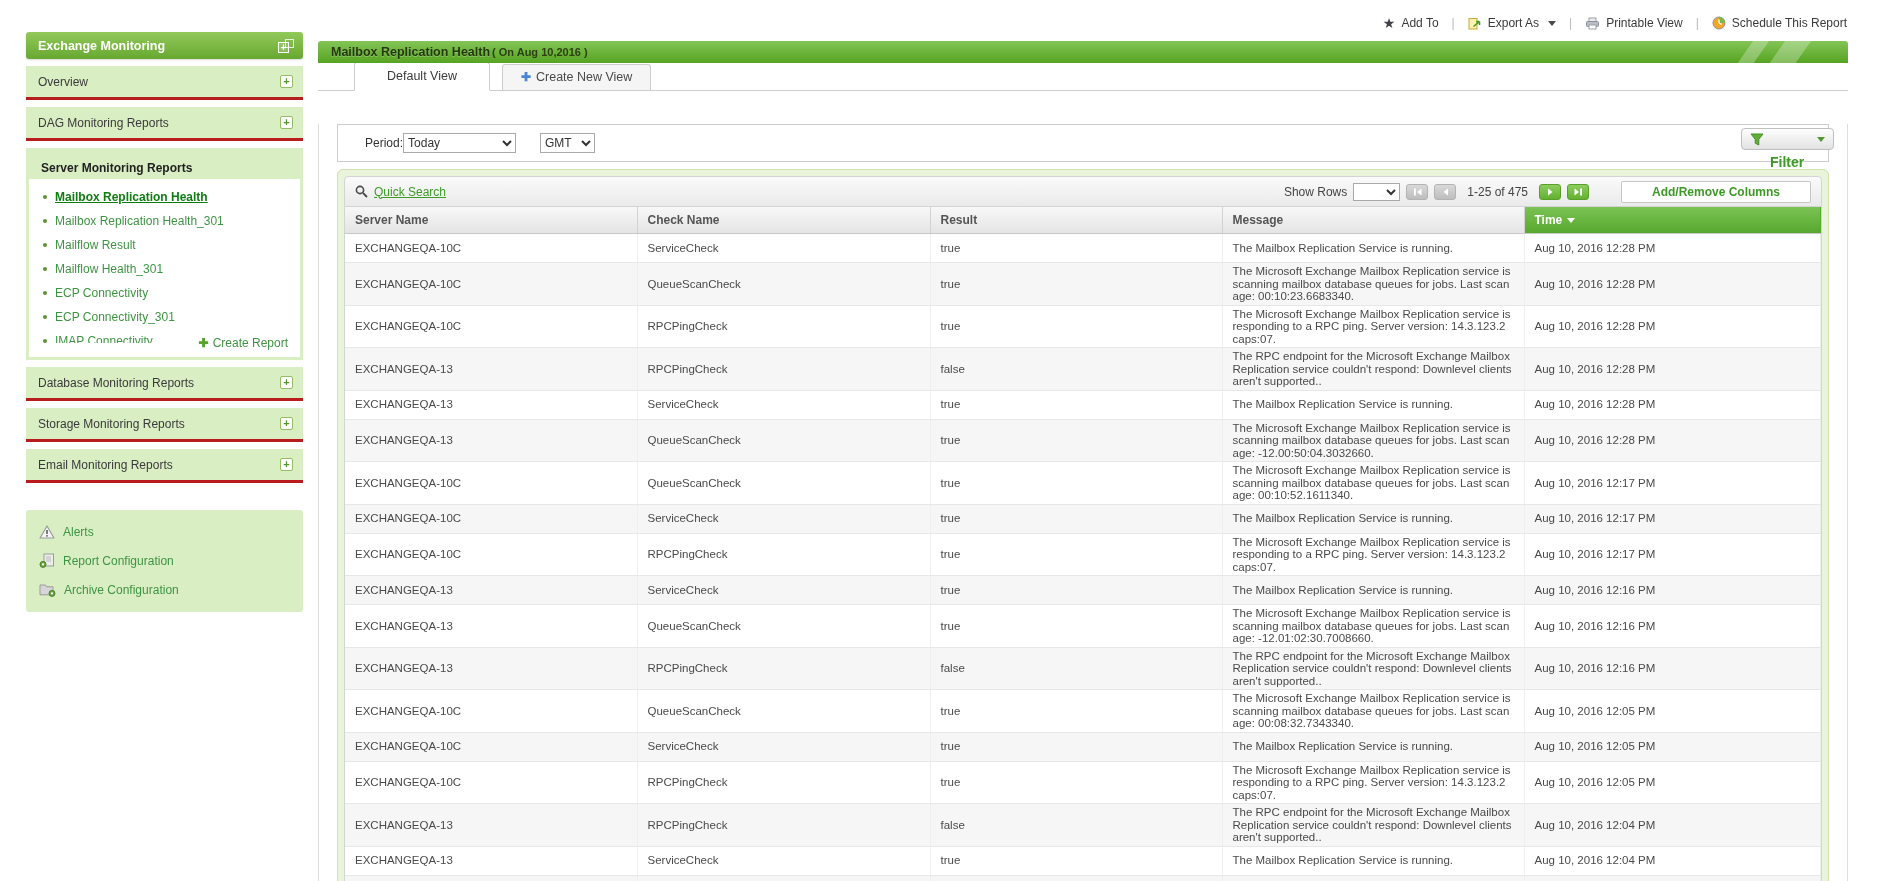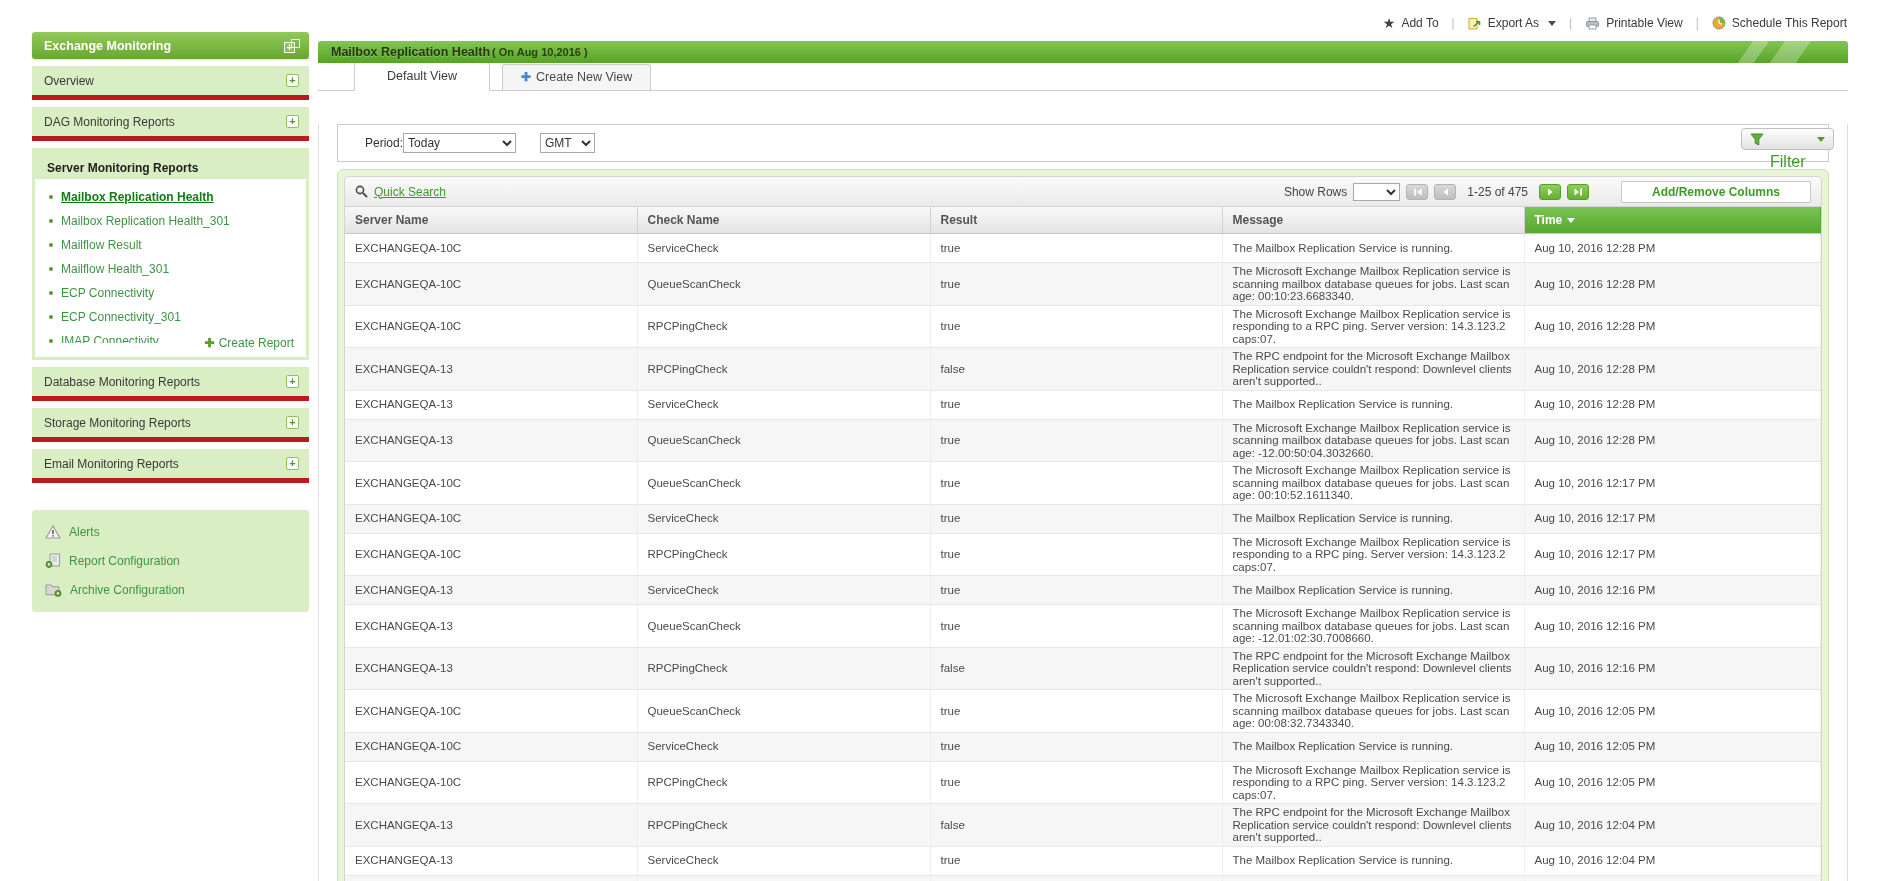--- a/index.html
+++ b/index.html
@@ -10,30 +10,30 @@
   
   .topbar { position:absolute; top:16px; right:30px; display:flex; align-items:center;
     font-size:12px; color:#3a3a3a; }
   .topbar .titem { display:flex; align-items:center; gap:6px; cursor:pointer; white-space:nowrap; }
   .topbar .sep { color:#bcbcbc; margin:0 13px; }
   .star { font-size:14px; color:#3f4348; line-height:12px; }
   .caret { display:inline-block; width:0; height:0; border-left:4px solid transparent;
     border-right:4px solid transparent; border-top:5px solid #4a4a4a; margin-left:3px; }
 
   
-  .sidebar { position:absolute; left:32px; top:32px; width:277px; font-size:12px; }
+  .sidebar { position:absolute; left:26px; top:32px; width:277px; font-size:12px; }
   .sb-header { height:27px; background:linear-gradient(#92c95a,#67a830); border-radius:3px;
     color:#fff; font-weight:bold; font-size:12.5px; display:flex; align-items:center;
     justify-content:space-between; padding:0 9px 0 12px; margin-bottom:7px;
     box-shadow:0 1px 2px rgba(0,0,0,.15); }
   .cascade { position:relative; width:16px; height:14px; }
   .cascade .sq1 { position:absolute; right:0; top:0; width:9px; height:9px; border:1px solid #fff; opacity:.8; }
   .cascade .sq2 { position:absolute; left:0; bottom:0; width:11px; height:11px; border:1px solid #fff;
     background:rgba(255,255,255,.15); color:#fff; font-size:10px; font-weight:bold; line-height:9px; text-align:center; }
-  .sb-item { height:34px; background:#daeec3; border-bottom:5px solid #b91c1c;
+  .sb-item { height:34px; background:#daeec3; border-bottom:3px solid #b91c1c;
     display:flex; align-items:center; justify-content:space-between;
     padding:0 10px 0 12px; margin-bottom:7px; color:#3a3a3a; cursor:pointer; }
   .plusbox { width:13px; height:13px; background:#fff; border:1px solid #94bd66; border-radius:2px;
     color:#4f9a2a; font-weight:bold; font-size:11px; line-height:10px; text-align:center; cursor:pointer; }
   .sb-section-open { height:31px; background:#daeec3; display:flex; align-items:flex-end;
     padding:4px 12px; font-weight:bold; color:#222; cursor:pointer; }
   .reports-panel { background:#daeec3; padding:0 3px 3px; margin-bottom:7px; }
   .reports-inner { background:#fff; padding:11px 10px 3px 14px; }
   .report-link { margin-bottom:10px; color:#3f9444; cursor:pointer; white-space:nowrap;
     overflow:hidden; text-overflow:ellipsis; }
@@ -63,21 +63,21 @@
     display:flex; align-items:center; cursor:pointer; }
   .tab.active { background:#fff; color:#3c3c3c; padding:6px 32px 7px; margin-bottom:-1px;
     border-bottom:1px solid #fff; }
   .tab.newview { background:#f5f5f5; color:#4a4a4a; padding:5px 18px 6px; margin-left:12px; gap:5px; }
   .plus-blue { color:#4a86d8; font-weight:bold; font-size:12px; }
 
   .panel { border:1px solid #dedede; border-top:none; height:860px; position:relative; background:#fff; }
   .filter-btn { position:absolute; top:4px; right:13px; width:93px; height:22px;
     background:linear-gradient(#fefefe,#e2e2e2); border:1px solid #bfbfbf; border-radius:4px;
     display:flex; align-items:center; justify-content:space-between; padding:0 8px; cursor:pointer; }
-  .filter-btn .flabel { color:#3f9a28; font-weight:normal; font-size:16px;margin-top:45px; }
+  .filter-btn .flabel { color:#3f9a28; font-weight:bold; font-size:14px;margin-top:45px; }
   .filter-btn .caret { border-top-color:#4f9a2a; }
   .filter-left { display:flex; align-items:center; gap:6px; }
 
   .period-row { margin:33px 18px 0; height:38px; border:1px solid #cccccc; display:flex;
     align-items:center; padding-left:27px; font-size:12px; color:#333; }
   select { font-family:"Liberation Sans",sans-serif; font-size:12px; color:#333; height:20px;
     border:1px solid #a9a9a9; background:#fff; }
   .sel-period { width:113px; } .sel-tz { width:55px; } .sel-rows { width:47px; height:18px;padding-left:24px; }
 
   .grid-container { margin:7px 18px 0; background:#e9f4da; border:1px solid #cde3ab;

